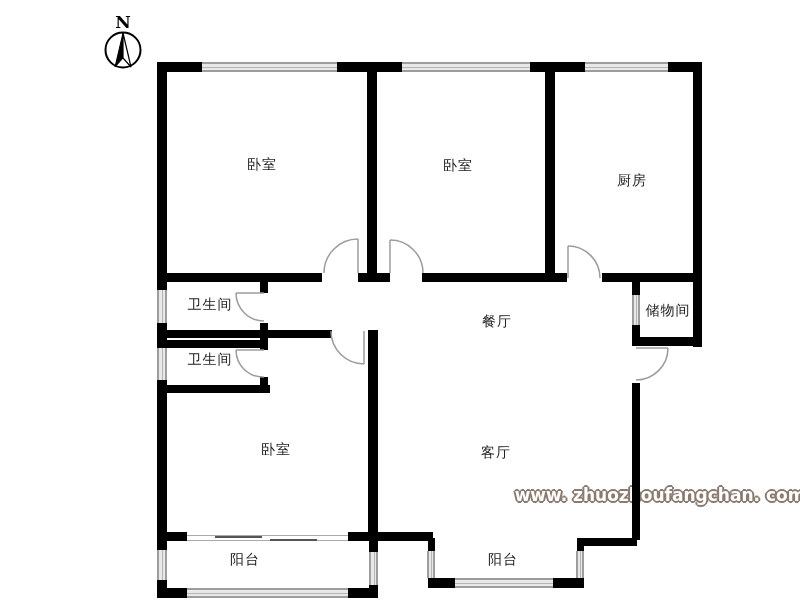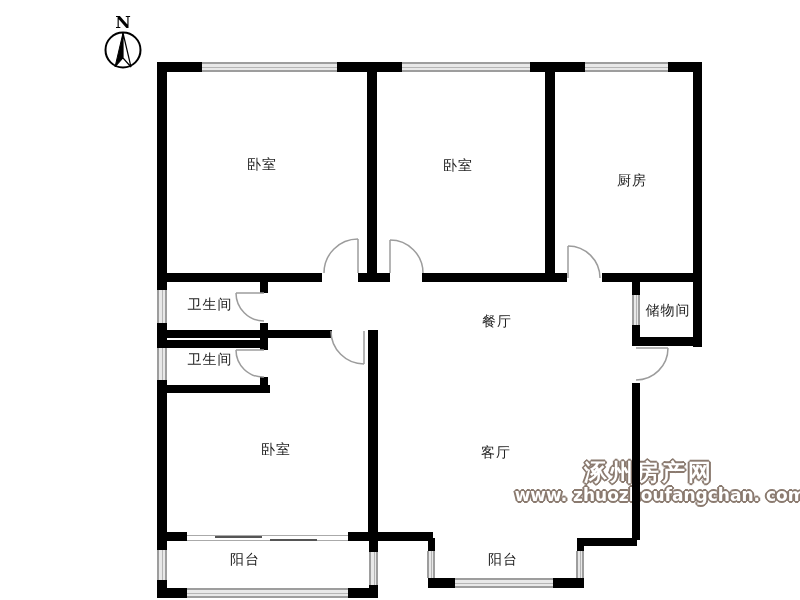--- a/index.html
+++ b/index.html
@@ -28,21 +28,20 @@
   .wm2{font-size:17px;letter-spacing:0px;}
   .doors,.compass{position:absolute;}
   .w,.win-h,.win-v,.slider,.doors{z-index:2;}
   .lbl{z-index:3;}
 </style>
 </head>
 <body>
 
 <div class="plan">
 
-  <div class="wm wm1" style="left:649px;top:472px;">涿州房产网</div>
   <div class="wm wm2" style="left:660px;top:495px;">www. zhuozhoufangchan. com</div>
 
   <div class="w" style="left:157px;top:62px;width:45px;height:10px;"></div>
   <div class="w" style="left:337px;top:62px;width:65px;height:10px;"></div>
   <div class="w" style="left:530px;top:62px;width:55px;height:10px;"></div>
   <div class="w" style="left:668px;top:62px;width:34px;height:10px;"></div>
   <div class="w" style="left:157px;top:62px;width:10px;height:228px;"></div>
   <div class="w" style="left:157px;top:323px;width:10px;height:24px;"></div>
   <div class="w" style="left:157px;top:380px;width:10px;height:170px;"></div>
   <div class="w" style="left:157px;top:580px;width:10px;height:18px;"></div>

